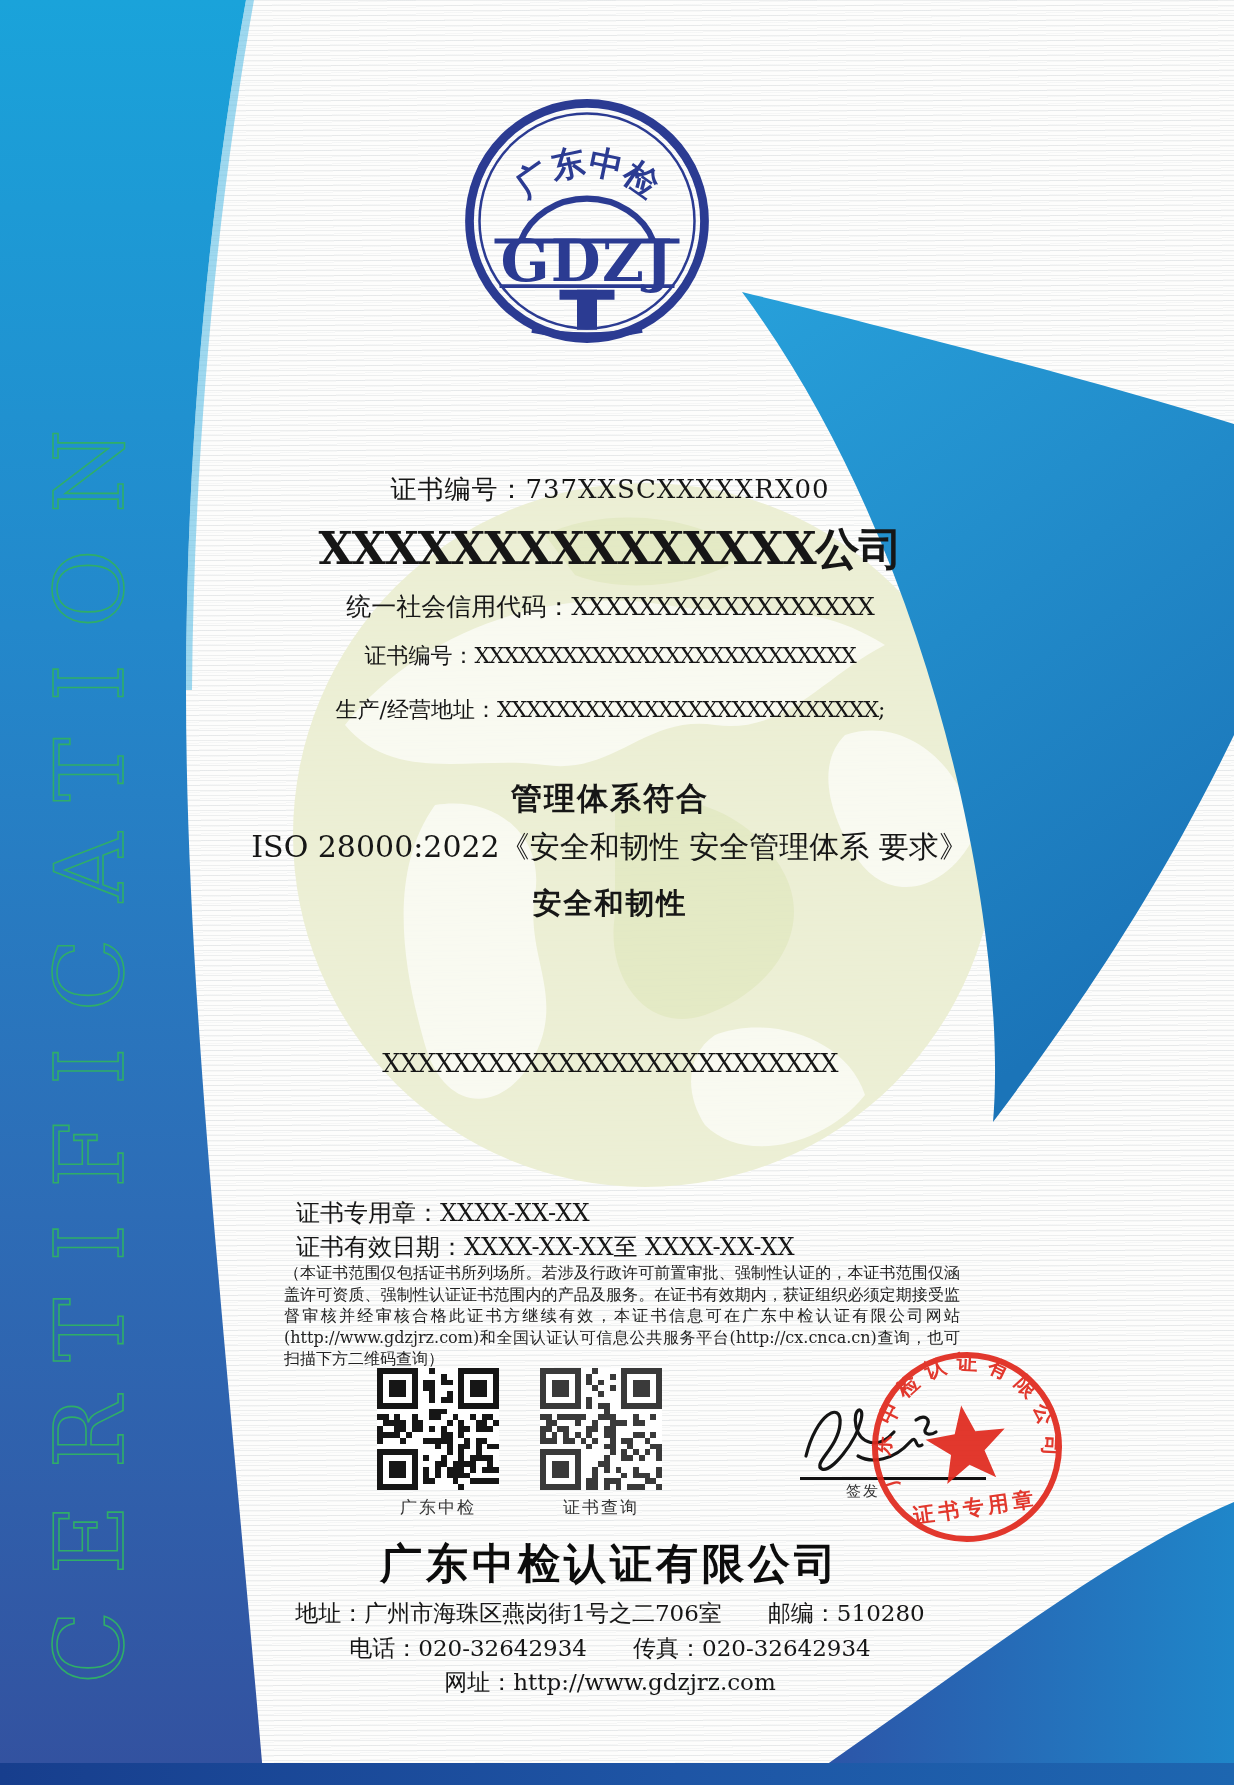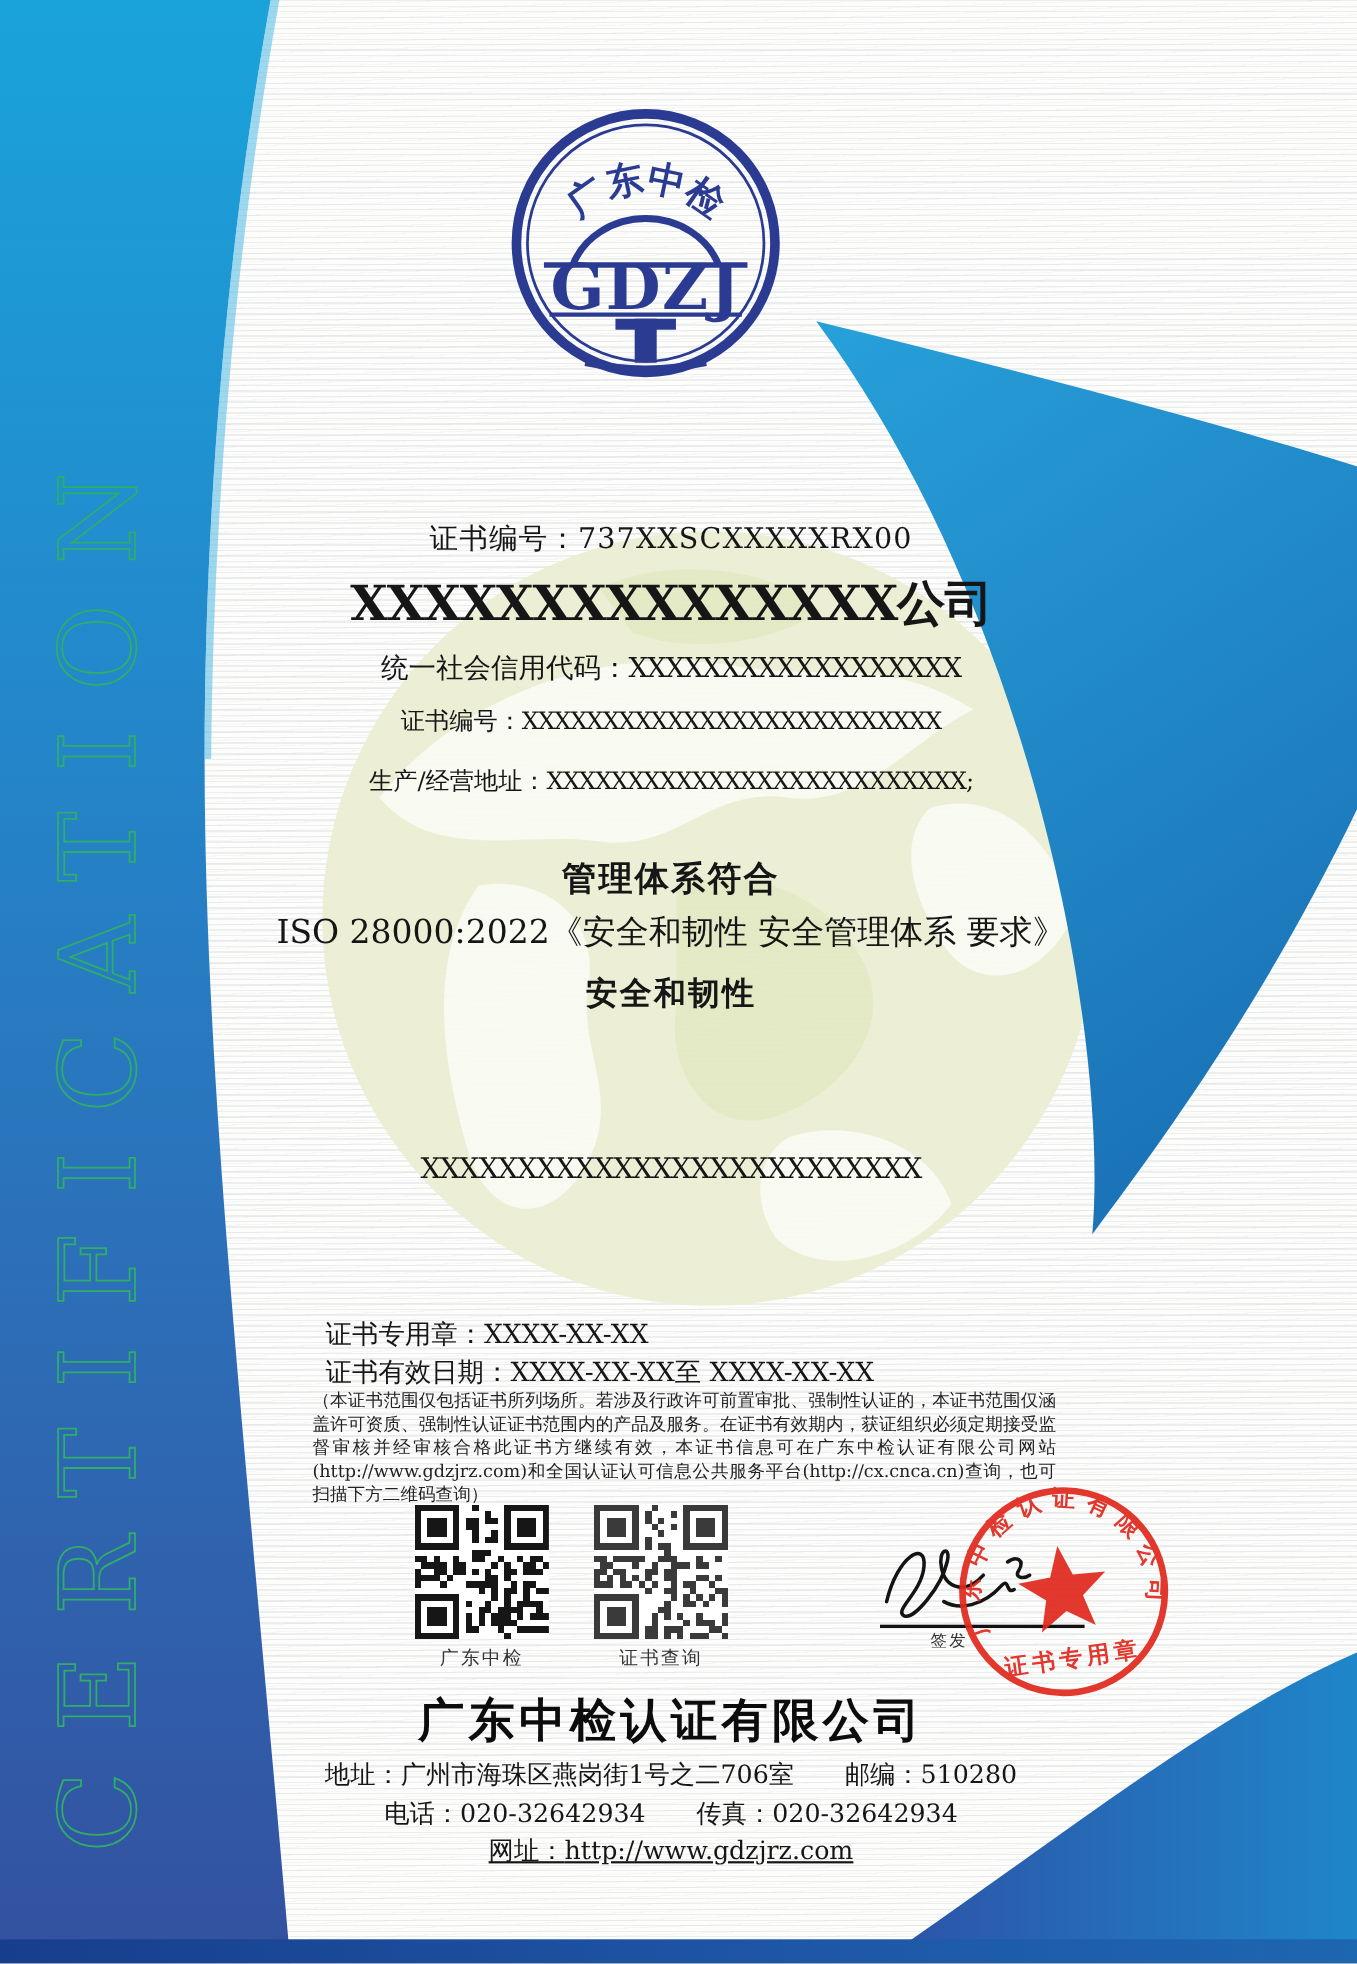--- a/index.html
+++ b/index.html
@@ -52,21 +52,21 @@
   .qrblock svg{width:122px;height:122px;background:#fff;}
   .qrlabel{display:block;margin-top:6px;font-size:17px;color:#333;letter-spacing:2px;}
   .sig{left:798px;top:1398px;z-index:5;}
   .sig-underline{left:800px;top:1477px;width:186px;height:3px;background:#111;z-index:5;}
   .sig-label{left:846px;top:1482px;font-size:15px;color:#333;z-index:5;letter-spacing:2px;}
   .stamp{left:867px;top:1347px;z-index:6;opacity:.92;transform:rotate(-8deg);}
   .footer-co{top:1536px;font-size:42px;font-weight:800;letter-spacing:4px;
     font-family:"Liberation Sans","DejaVu Sans",sans-serif;color:#0c0c0c;}
   .footer-line1{top:1598px;font-size:23px;}
   .footer-line2{top:1633px;font-size:23px;}
-  .footer-line3{top:1667px;font-size:23px;text-decoration:underline;}
+  .footer-line3{top:1667px;font-size:23px;}
   .gap{display:inline-block;width:46px;}
 </style>
 </head>
 <body>
 
 <div class="page">
 
   <svg class="abs globe" width="720" height="720" viewBox="0 0 720 720">
     <circle cx="360" cy="360" r="352" fill="#ecefd3"></circle>
     <path d="M60,250 C130,160 260,110 380,130 C470,145 520,120 600,170 C540,200 500,260 430,250 C360,240 330,300 260,290 C190,280 110,310 60,250 Z" fill="#f9faf1"></path>

